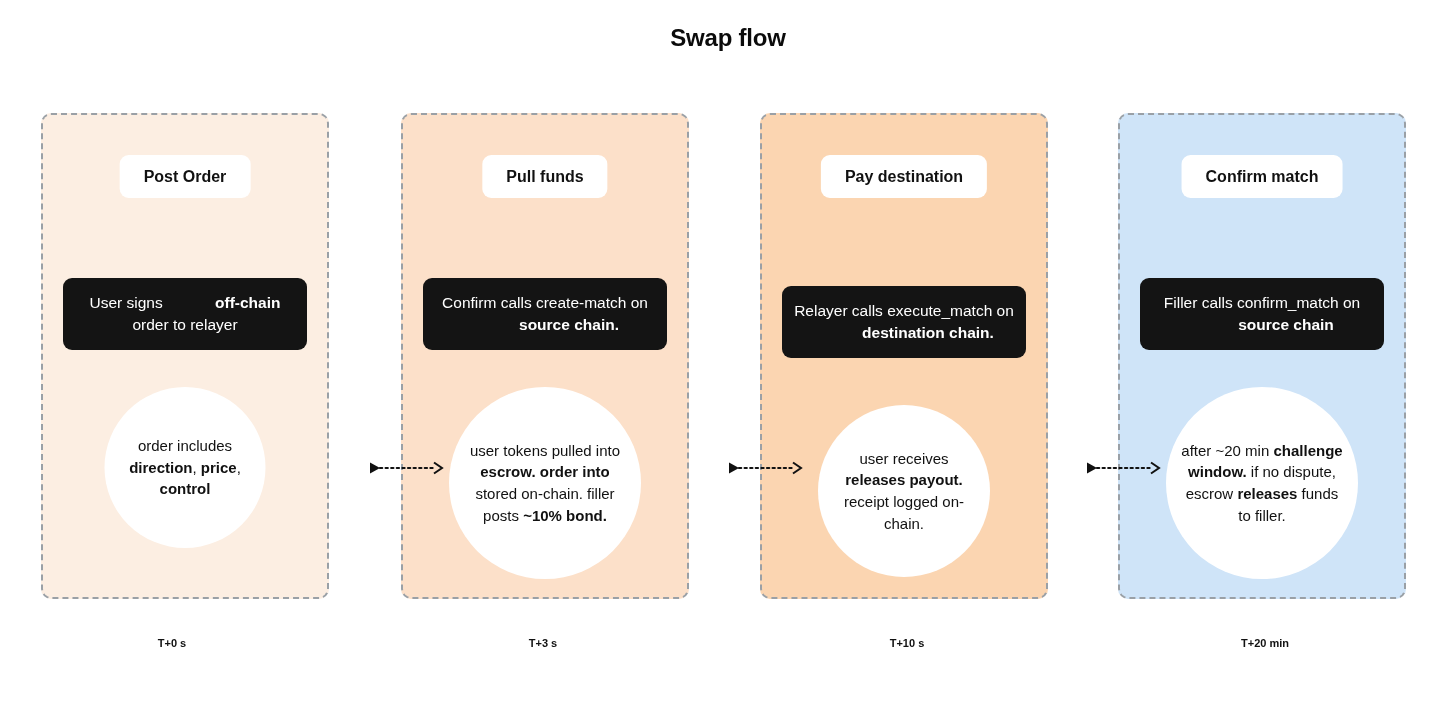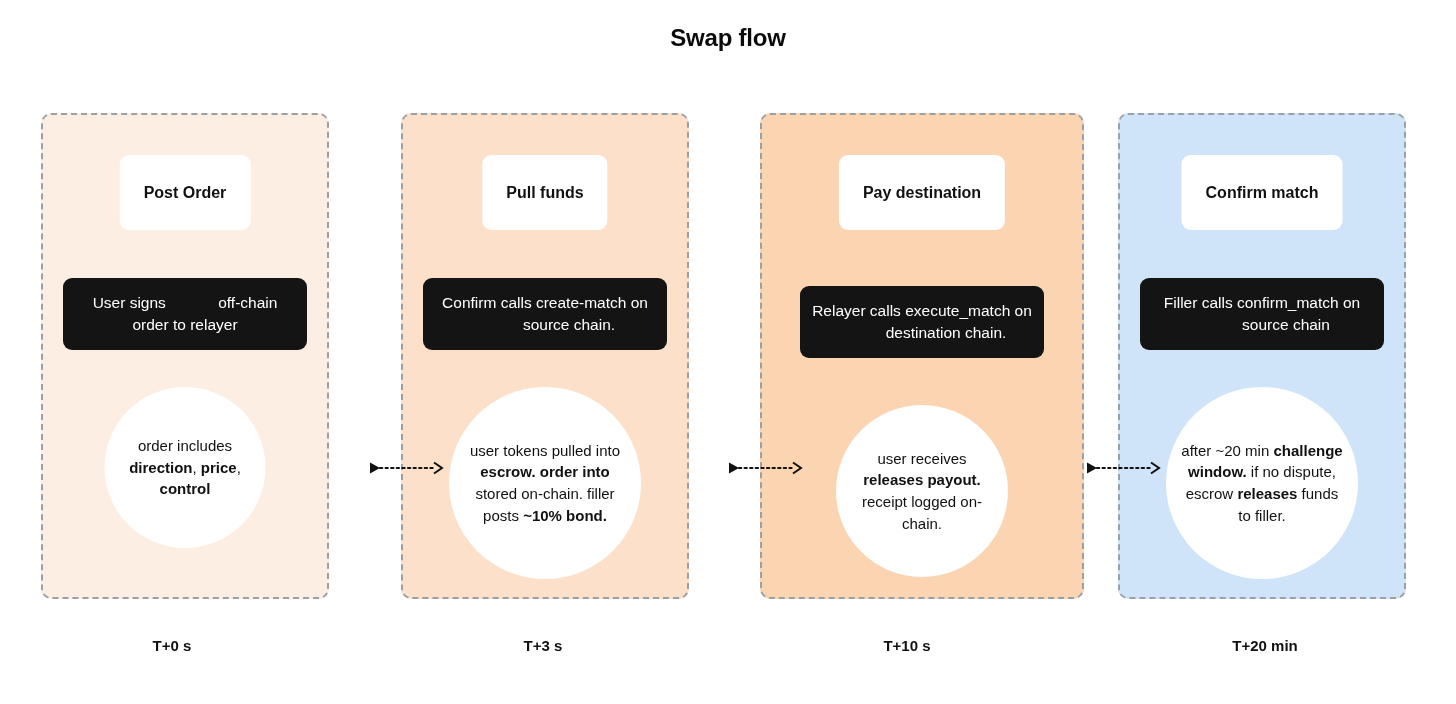--- a/index.html
+++ b/index.html
@@ -42,32 +42,32 @@
     position: absolute;
     top: 0;
     height: 486px;
     border: 2px dashed #9aa0a6;
     border-radius: 10px;
     box-sizing: border-box;
   }
 
   .stage-0 { left: 0px;    width: 288px; background: #fceee2; }
   .stage-1 { left: 360px;  width: 288px; background: #fce0c9; }
-  .stage-2 { left: 719px;  width: 324px; background: #fbd5b1; }
+  .stage-2 { left: 719px;  width: 288px; background: #fbd5b1; }
   .stage-3 { left: 1077px; width: 288px; background: #cfe4f8; }
 
   
   .stage-header {
     position: absolute;
     top: 40px;
     left: 50%;
     transform: translateX(-50%);
     background: #ffffff;
     border-radius: 9px;
-    padding: 28px 24px;
+    padding: 12px 24px;
     font-size: 16px;
     font-weight: bold;
     color: #111111;
     white-space: nowrap;
     line-height: 1.2;
   }
 
   
   .action-box {
     position: absolute;
@@ -76,21 +76,21 @@
     background: #141414;
     color: #ffffff;
     border-radius: 9px;
     width: 244px;
     box-sizing: border-box;
     padding: 14px 12px;
     font-size: 15.5px;
     line-height: 1.42;
     text-align: center;
   }
-  .action-box b { font-weight: normal; margin-left: 48px; }
+  .action-box b { font-weight: bold; margin-left: 48px; }
 
   .stage-0 .action-box { top: 163px; }
   .stage-1 .action-box { top: 163px; }
   .stage-2 .action-box { top: 171px; }
   .stage-3 .action-box { top: 163px; }
 
   
   .note-circle {
     position: absolute;
     left: 50%;
@@ -122,21 +122,21 @@
     width: 80px;
   }
   .conn-0 { left: 329px; }
   .conn-1 { left: 688px; }
   .conn-2 { left: 1046px; }
 
   
   .time-label {
     position: absolute;
     top: 637px;
-    font-size: 15px;
+    font-size: 11px;
     font-weight: bold;
     color: #111111;
     text-align: center;
     width: 160px;
   }
   .time-0 { left: 92px; }
   .time-1 { left: 463px; }
   .time-2 { left: 827px; }
   .time-3 { left: 1185px; }
 </style>

